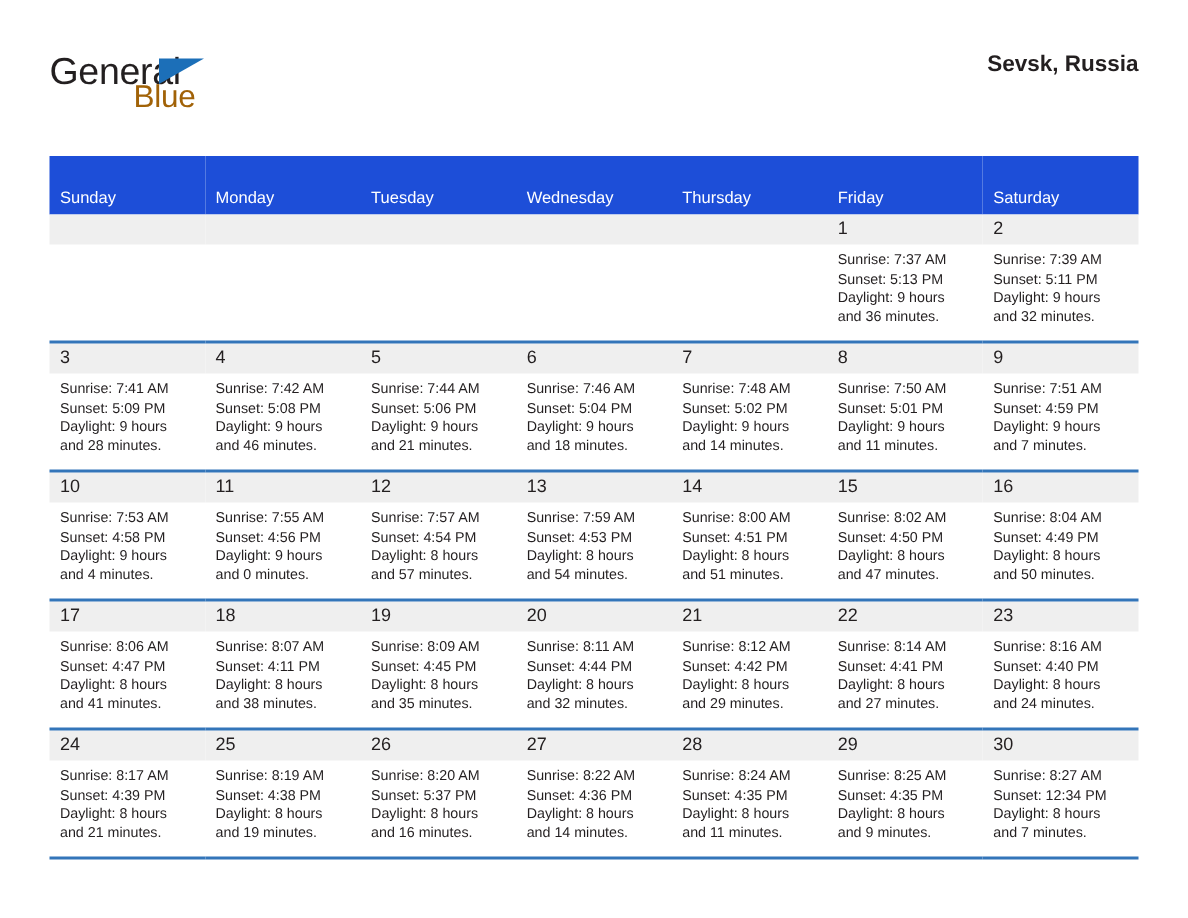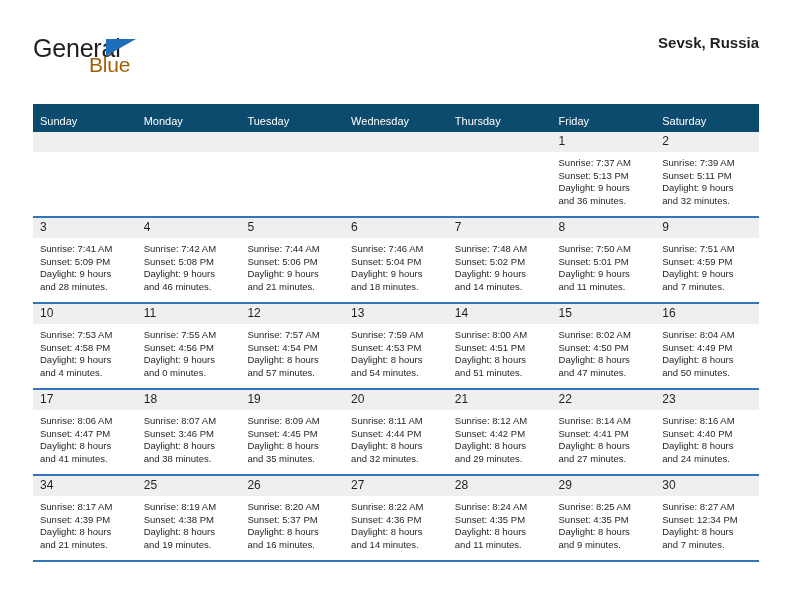--- a/index.html
+++ b/index.html
@@ -88,26 +88,26 @@
   
   .calendar {
     position: absolute;
     left: 33px;
     top: 104px;
     width: 726px;
     border-collapse: collapse;
     table-layout: fixed;
   }
   .calendar th {
-    background: #0c4a6e;
+    background: #1d4ed8;
     color: #ffffff;
     font-size: 11px;
     font-weight: normal;
     text-align: left;
-    padding: 11px 0 5px 7px;
+    padding: 22px 0 5px 7px;
     height: 11px;
     border: none;
   }
   .calendar td {
     vertical-align: top;
     padding: 0;
     border: none;
     border-bottom: 2px solid #3375b9;
     height: 84px;
     width: 103.7px;
@@ -337,21 +337,21 @@
               <div>Sunrise: 8:06 AM</div>
               <div>Sunset: 4:47 PM</div>
               <div>Daylight: 8 hours</div>
               <div>and 41 minutes.</div>
             </div>
           </td>
           <td>
             <div class="daynum">18</div>
             <div class="info">
               <div>Sunrise: 8:07 AM</div>
-              <div>Sunset: 3:46 PM</div>
+              <div>Sunset: 4:11 PM</div>
               <div>Daylight: 8 hours</div>
               <div>and 38 minutes.</div>
             </div>
           </td>
           <td>
             <div class="daynum">19</div>
             <div class="info">
               <div>Sunrise: 8:09 AM</div>
               <div>Sunset: 4:45 PM</div>
               <div>Daylight: 8 hours</div>
@@ -390,21 +390,21 @@
             <div class="info">
               <div>Sunrise: 8:16 AM</div>
               <div>Sunset: 4:40 PM</div>
               <div>Daylight: 8 hours</div>
               <div>and 24 minutes.</div>
             </div>
           </td>
         </tr>
         <tr>
           <td>
-            <div class="daynum">34</div>
+            <div class="daynum">24</div>
             <div class="info">
               <div>Sunrise: 8:17 AM</div>
               <div>Sunset: 4:39 PM</div>
               <div>Daylight: 8 hours</div>
               <div>and 21 minutes.</div>
             </div>
           </td>
           <td>
             <div class="daynum">25</div>
             <div class="info">

